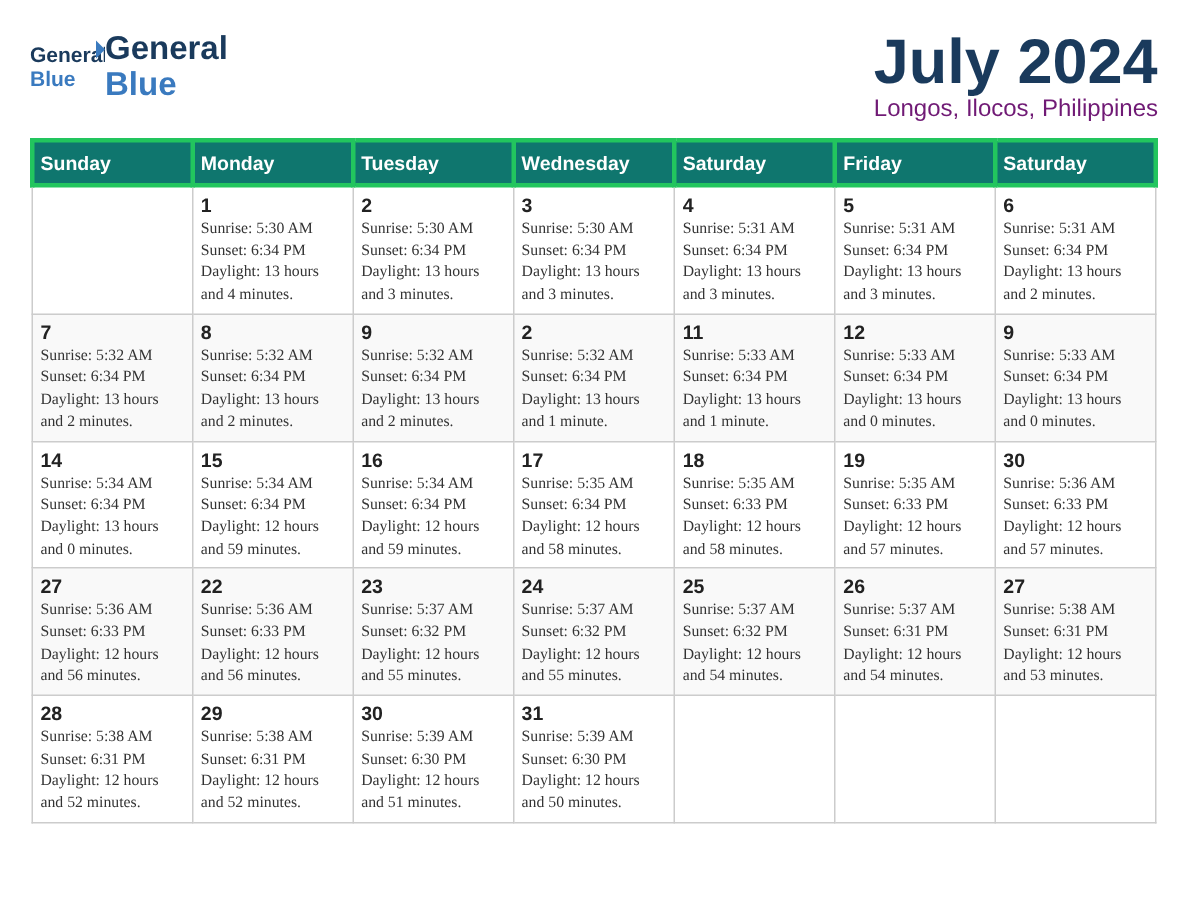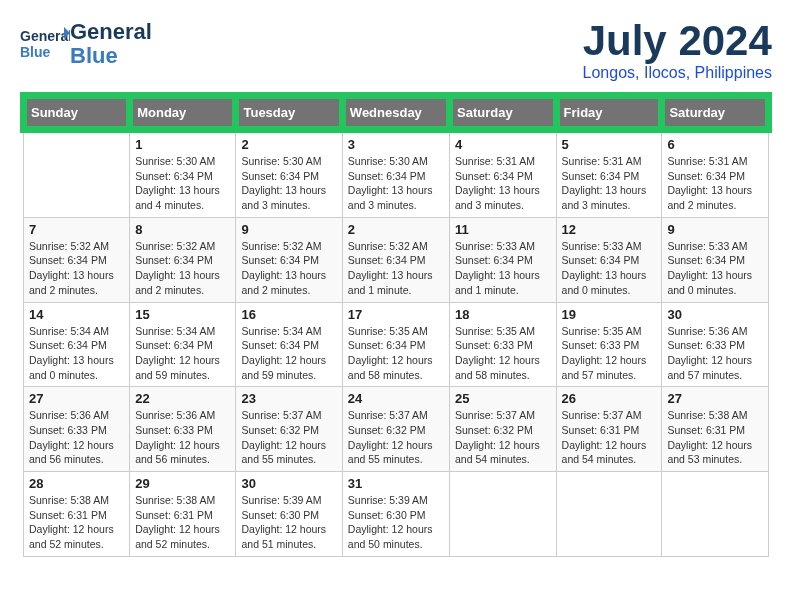--- a/index.html
+++ b/index.html
@@ -23,46 +23,46 @@
     .logo-text {
       font-size: 22px;
       font-weight: bold;
       color: #1a3a5c;
       line-height: 1.1;
     }
     .logo-text span {
       color: #1a3a5c;
     }
     .title-block {
-      text-align: center;
+      text-align: left;
     }
     .month-title {
       font-size: 42px;
       font-weight: bold;
       color: #1a3a5c;
       line-height: 1;
     }
     .location {
       font-size: 16px;
-      color: #1d4ed8;
+      color: #701a75;
       margin-top: 2px;
     }
     table {
       width: 100%;
       border-collapse: collapse;
       font-size: 11px;
     }
     thead tr th {
-      background-color: #737373;
+      background-color: #0f766e;
       color: #fff;
       padding: 6px 4px;
       text-align: left;
       font-size: 13px;
       font-weight: bold;
-      border: 7px solid #22c55e;
+      border: 3px solid #22c55e;
     }
     tbody tr td {
       border: 1px solid #ccc;
       vertical-align: top;
       padding: 4px 5px;
       width: 108px;
       min-height: 80px;
     }
     tbody tr:nth-child(even) td {
       background-color: #f9f9f9;
@@ -71,20 +71,21 @@
       font-size: 13px;
       font-weight: bold;
       color: #222;
       display: block;
       margin-bottom: 2px;
     }
     .day-info {
       color: #333;
       font-size: 10.5px;
       line-height: 1.4;
+      font-family: Liberation Serif, serif;
     }
     .empty-cell {
       background: #fff;
     }
   </style>
 </head>
 <body>
 
 <div class="header">
   <div class="logo">

